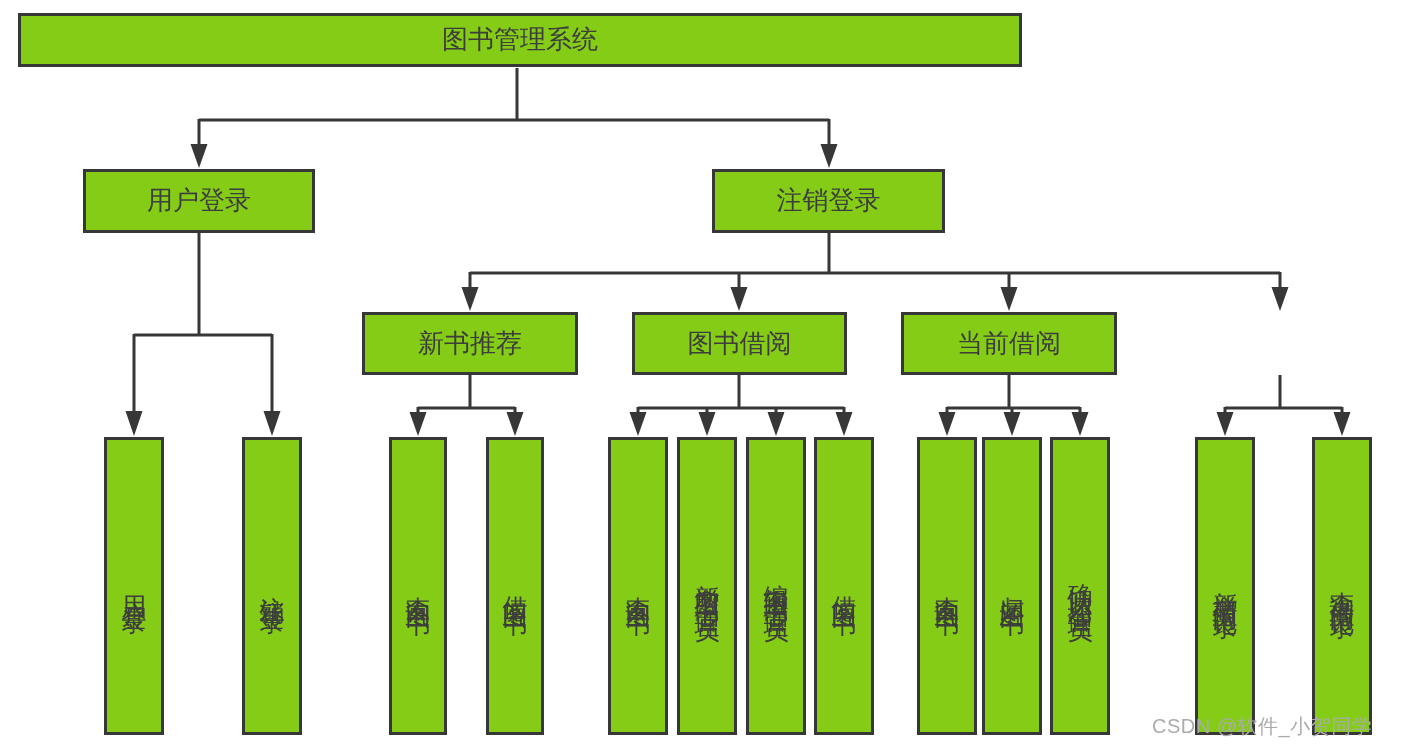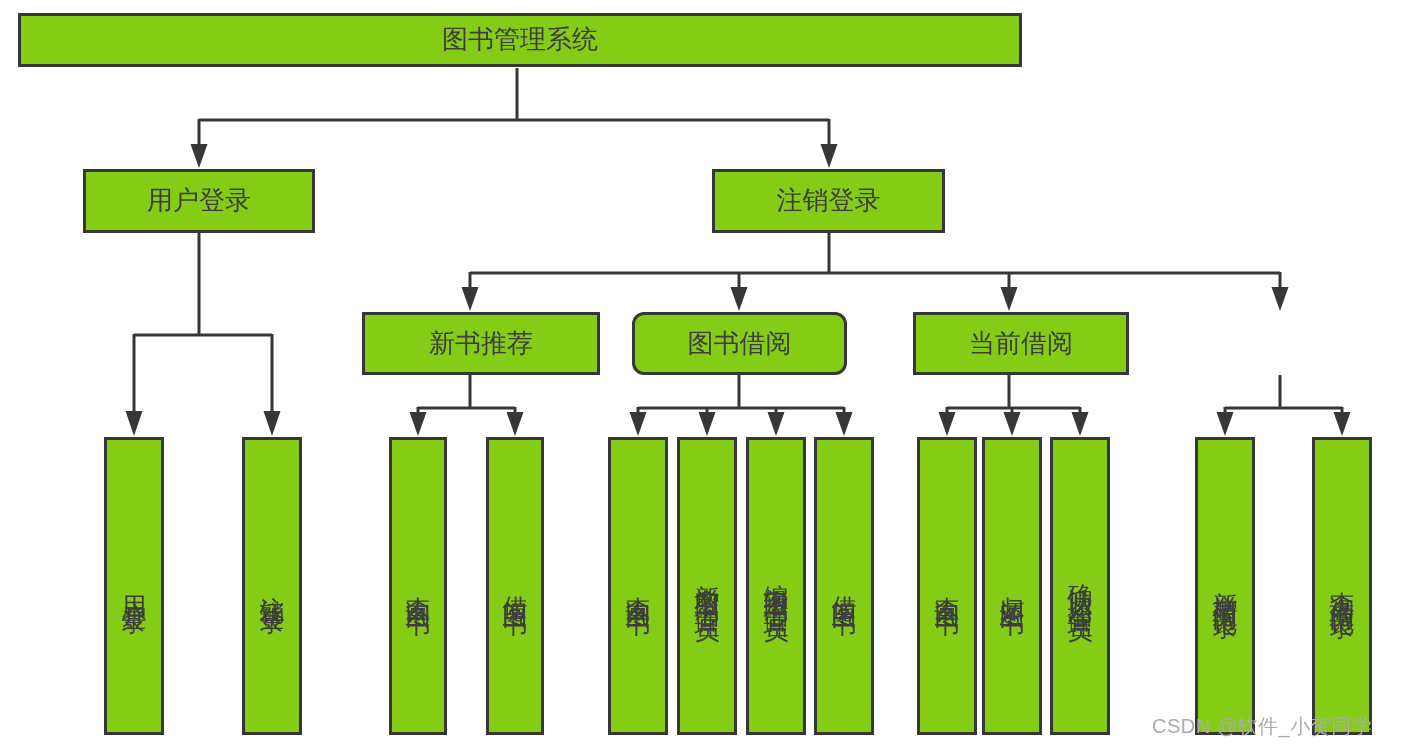--- a/index.html
+++ b/index.html
@@ -117,23 +117,23 @@
       <polygon points="1216.5,412 1233.5,412 1225,436"></polygon>
       <polygon points="1333.5,412 1350.5,412 1342,436"></polygon>
     </g>
   </svg>
 
   <div class="node" style="left:18px; top:13px; width:1004px; height:54px;">图书管理系统</div>
 
   <div class="node" style="left:83px; top:169px; width:232px; height:64px;">用户登录</div>
   <div class="node" style="left:712px; top:169px; width:233px; height:64px;">注销登录</div>
 
-  <div class="node" style="left:362px; top:312px; width:238px; height:63px;font-family:Liberation Serif, serif;">新书推荐</div>
-  <div class="node" style="left:632px; top:312px; width:215px; height:63px;border-radius:12px;">图书借阅</div>
-  <div class="node" style="left:901px; top:312px; width:216px; height:63px;margin-left:12px;">当前借阅</div>
+  <div class="node" style="left:362px; top:312px; width:216px; height:63px;font-family:Liberation Serif, serif;">新书推荐</div>
+  <div class="node" style="left:632px; top:312px; width:215px; height:63px;">图书借阅</div>
+  <div class="node" style="left:901px; top:312px; width:216px; height:63px;">当前借阅</div>
 
   <div class="node v" style="left:104px; top:437px; width:60px; height:298px;">用户登录</div>
   <div class="node v" style="left:242px; top:437px; width:60px; height:298px;">注销登录</div>
 
   <div class="node v" style="left:389px; top:437px; width:58px; height:298px;">查询图书</div>
   <div class="node v" style="left:486px; top:437px; width:58px; height:298px;">借阅图书</div>
 
   <div class="node v" style="left:608px; top:437px; width:60px; height:298px;">查询图书</div>
   <div class="node v" style="left:677px; top:437px; width:60px; height:298px;">新增图书（管理员）</div>
   <div class="node v" style="left:746px; top:437px; width:60px; height:298px;">编辑图书（管理员）</div>

